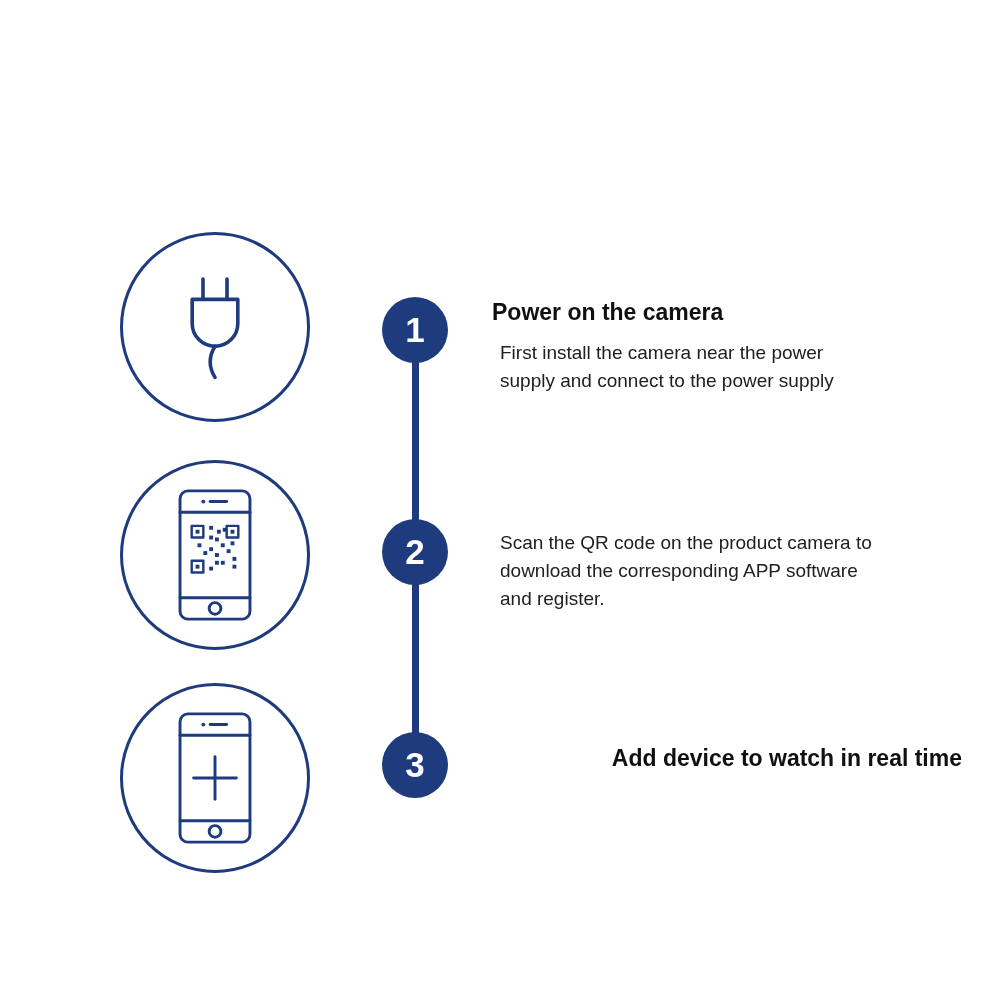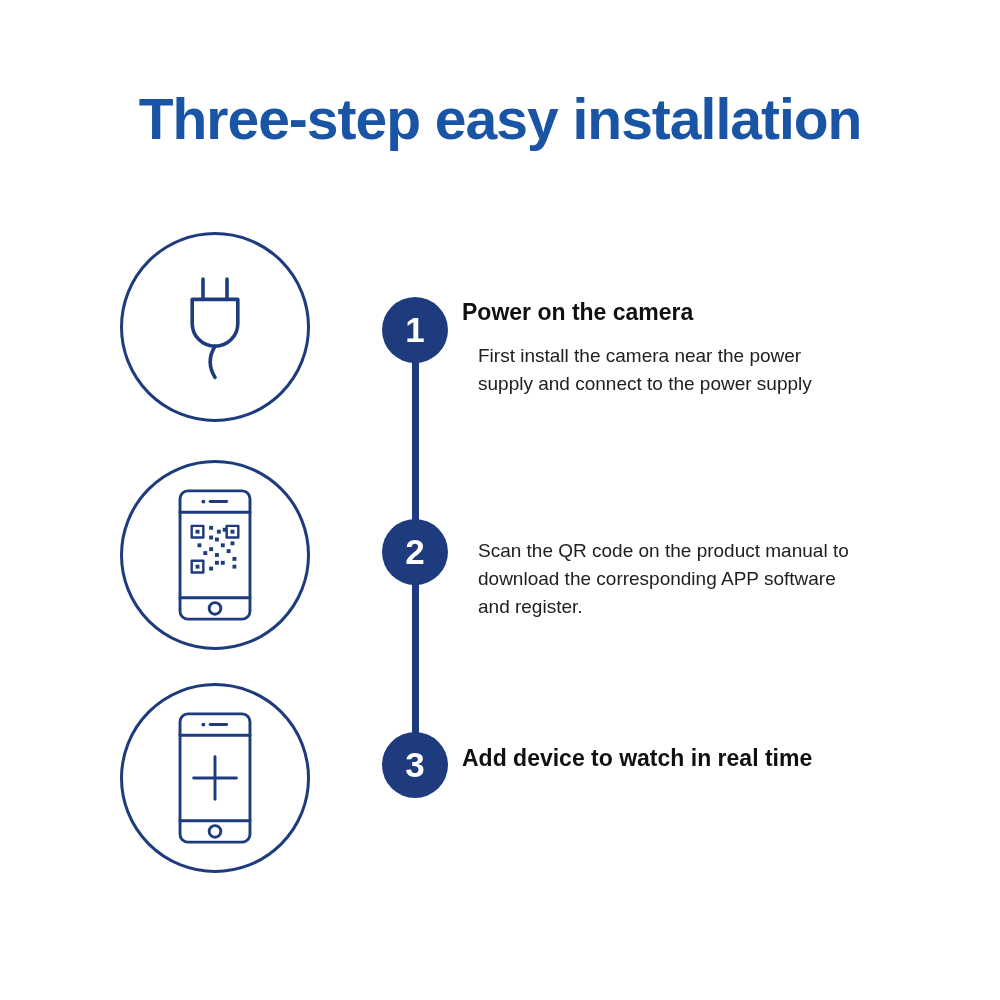--- a/index.html
+++ b/index.html
@@ -64,47 +64,46 @@
     font-weight: bold;
     display: flex;
     align-items: center;
     justify-content: center;
   }
   .b1 { top: 297px; }
   .b2 { top: 519px; }
   .b3 { top: 732px; }
   .step-text {
     position: absolute;
-    left: 462px;
+    left: 492px;
     width: 470px;
   }
   .t1 { top: 299px; }
   .t2 { top: 521px; }
-  .t3 { top: 745px; }
+  .t3 { top: 745px; text-align: right; }
   .step-text h2 {
     margin: 0 0 13px 0;
     font-size: 23px;
     font-weight: bold;
     color: var(--heading_text, #101010);
   }
   .step-text p {
-    margin: 16px;
+    margin: 8px;
     font-size: 19px;
     line-height: 28px;
     color: var(--body_text, #202020);
     white-space: pre-line;
   }
   svg { display: block; }
 </style>
 </head>
 <body>
 
 <div class="poster">
 
-  <h1 class="title">Three-step easy installation</h1>
 
   <div class="icon-circle c1">
     <svg width="120" height="120" viewBox="0 0 100 100" fill="none" stroke="currentColor" stroke-width="3" stroke-linecap="round" stroke-linejoin="round">
       <path d="M40 10 V27"></path>
       <path d="M60 10 V27"></path>
       <path d="M31 27 H69 V47 A19 19 0 0 1 31 47 Z"></path>
       <path d="M50 66 q-8 13 0 26"></path>
     </svg>
   </div>
 
@@ -165,21 +164,21 @@
   <div class="badge b2">2</div>
   <div class="badge b3">3</div>
 
   <div class="step-text t1">
     <h2>Power on the camera</h2>
     <p>First install the camera near the power
 supply and connect to the power supply</p>
   </div>
 
   <div class="step-text t2">
-    <p>Scan the QR code on the product manual to
+    <p>Scan the QR code on the product camera to
 download the corresponding APP software
 and register.</p>
   </div>
 
   <div class="step-text t3">
     <h2>Add device to watch in real time</h2>
   </div>
 
 </div>
 

